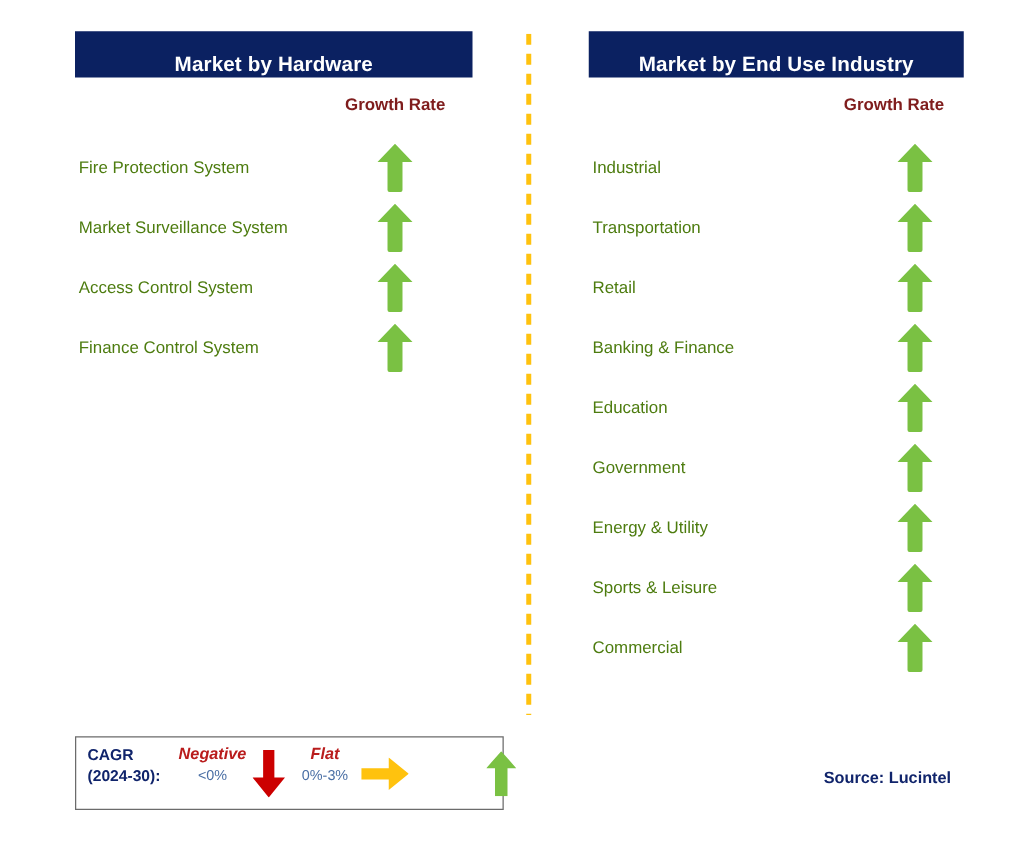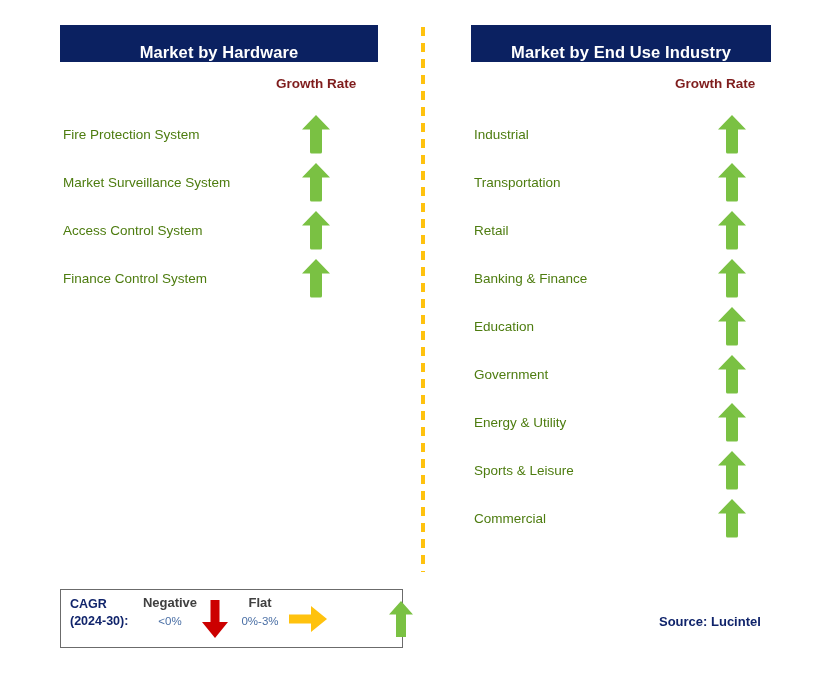--- a/index.html
+++ b/index.html
@@ -139,22 +139,23 @@
     font-weight: bold;
     color: #10246b;
     line-height: 17px;
     white-space: nowrap;
   }
   .legend-item { position: absolute; top: 0; height: 100%; }
   .legend-name {
     position: absolute;
     top: 5px;
     font-size: 13px;
-    font-weight: bold;
-    color: #404040;
+    font-style: italic;
+    font-weight: bold;
+    color: #b91c1c;
     white-space: nowrap;
     text-align: center;
     width: 100%;
   }
   .legend-range {
     position: absolute;
     top: 25px;
     font-size: 11.5px;
     color: #4a6fa5;
     white-space: nowrap;

